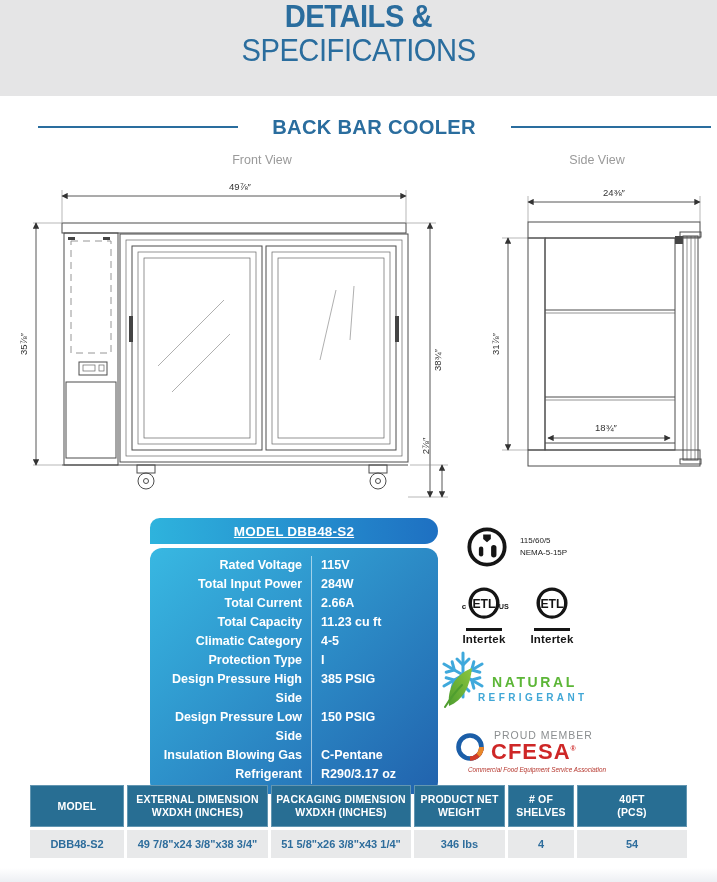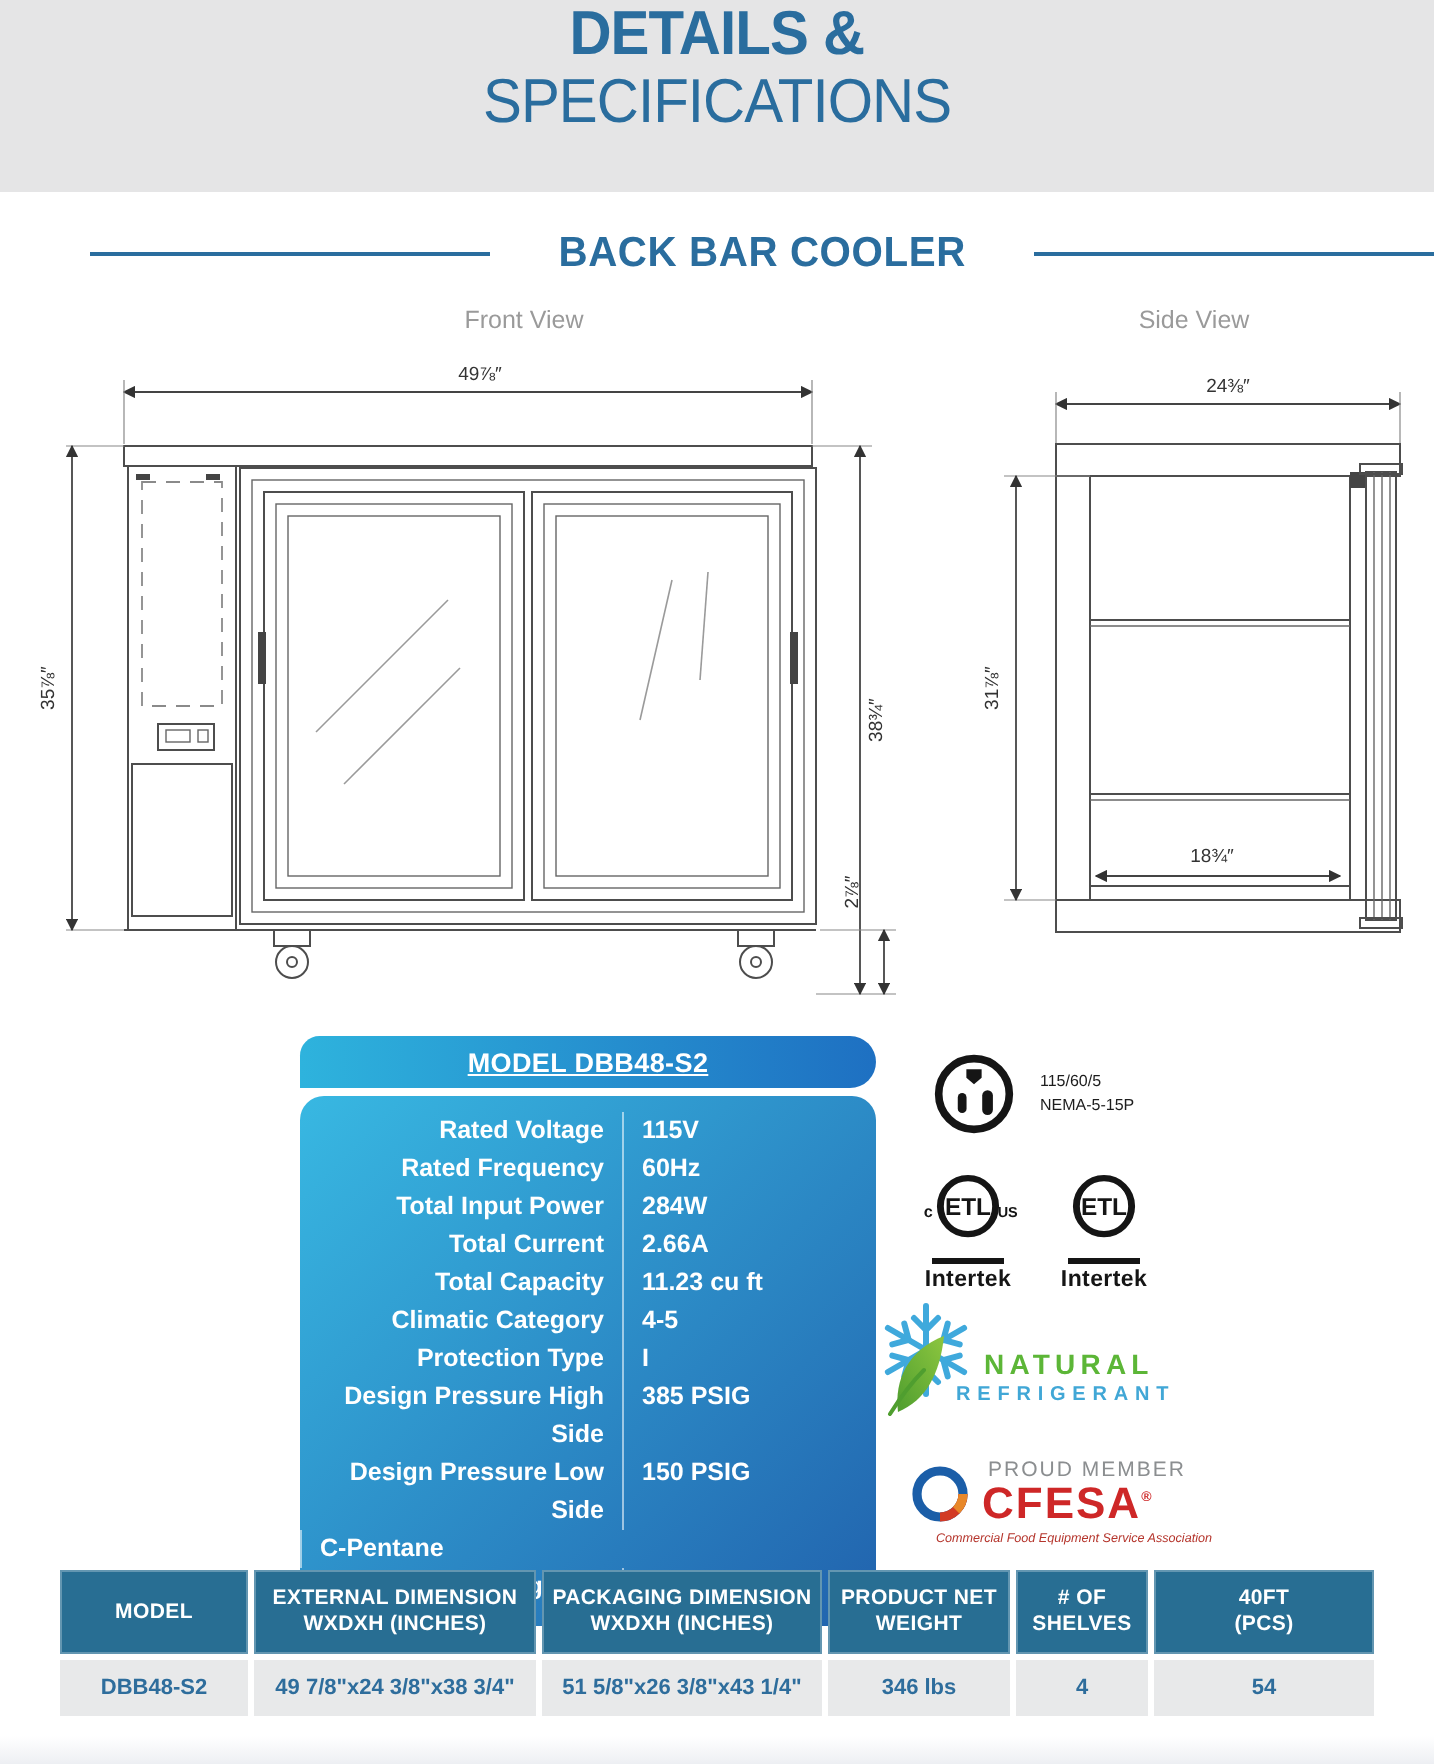--- a/index.html
+++ b/index.html
@@ -18,21 +18,21 @@
     color:#2a6d9e; font-size:31px; font-weight:bold; letter-spacing:-.5px;
     transform:scaleX(.94); line-height:34px;
   }
   .page-header .l2 {
     color:#2a6d9e; font-size:31px; font-weight:normal; letter-spacing:-.5px;
     transform:scaleX(.94); line-height:34px;
   }
   
   .section-title {
     position:absolute; left:0; top:112px; width:717px; height:30px;
-    display:flex; align-items:center; justify-content:flex-end;padding-left:32px;
+    display:flex; align-items:center; justify-content:center;padding-left:32px;
   }
   .section-title .rule { width:200px; height:2px; background:#2a6d9e; }
   .section-title .txt {
     color:#2a6d9e; font-size:21px; font-weight:bold; letter-spacing:.3px;
     margin:0 30px; transform:scaleX(.96); white-space:nowrap;
   }
   
   .drawings { position:absolute; left:0; top:148px; width:717px; height:360px; }
   .view-title { font-size:12.5px; fill:#9a9a9a; text-anchor:middle; }
   .dimtxt { font-size:9.5px; fill:#333; text-anchor:middle; }
@@ -233,24 +233,20 @@
 </svg>
 
 <div class="spec-card">
   <div class="card-head">MODEL DBB48-S2</div>
   <div class="card-body">
     <div class="spec-row">
         <span class="lbl">Rated  Voltage</span>
         <span class="val">115V</span>
       </div>
     <div class="spec-row">
-        <span class="lbl">Rated  Frequency</span>
-        <span class="val">60Hz</span>
-      </div>
-    <div class="spec-row">
         <span class="lbl">Total Input Power</span>
         <span class="val">284W</span>
       </div>
     <div class="spec-row">
         <span class="lbl">Total Current</span>
         <span class="val">2.66A</span>
       </div>
     <div class="spec-row">
         <span class="lbl">Total Capacity</span>
         <span class="val">11.23 cu ft</span>
@@ -265,20 +261,21 @@
       </div>
     <div class="spec-row">
         <span class="lbl">Design Pressure High Side</span>
         <span class="val">385 PSIG</span>
       </div>
     <div class="spec-row">
         <span class="lbl">Design Pressure Low Side</span>
         <span class="val">150 PSIG</span>
       </div>
     <div class="spec-row">
+        <span class="lbl">Insulation Blowing Gas</span>
         <span class="val">C-Pentane</span>
       </div>
     <div class="spec-row">
         <span class="lbl">Refrigerant</span>
         <span class="val">R290/3.17 oz</span>
       </div>
   </div>
 </div>
 
 <div class="plug-block">

